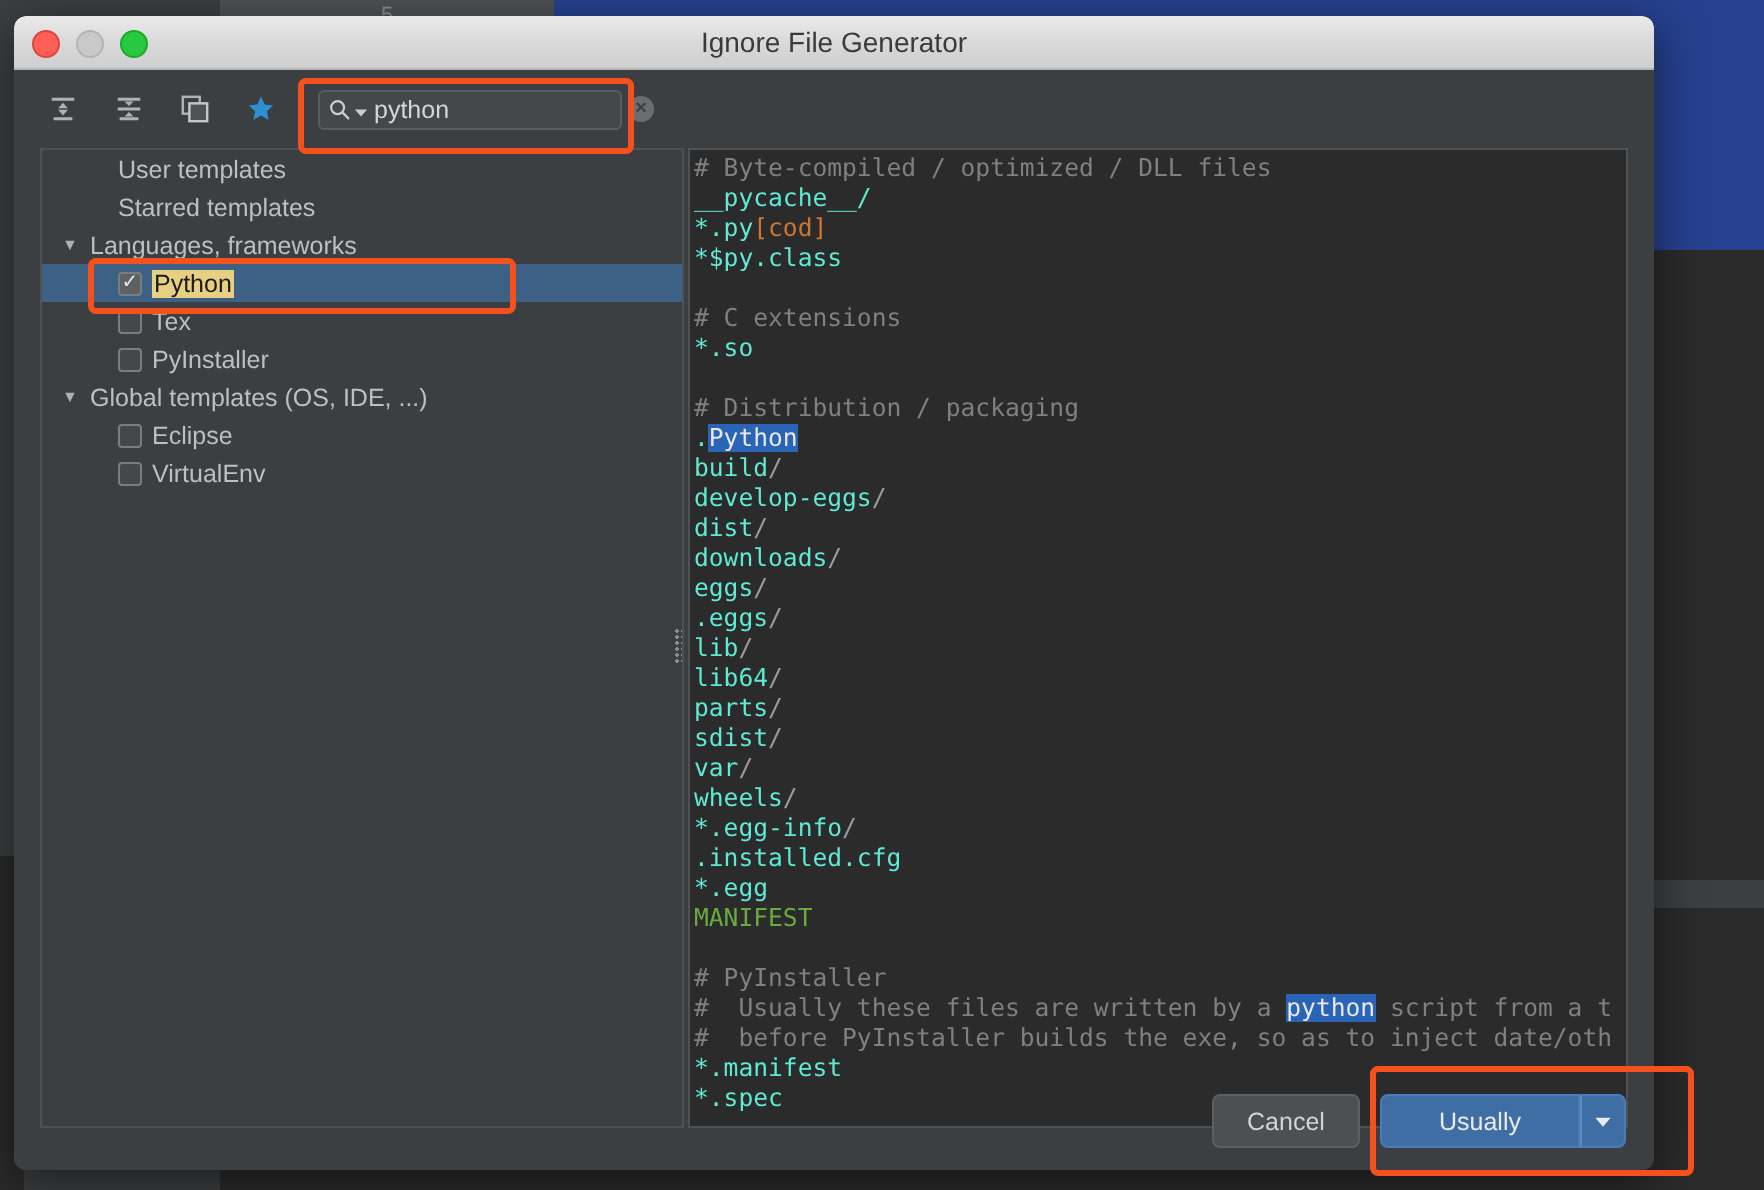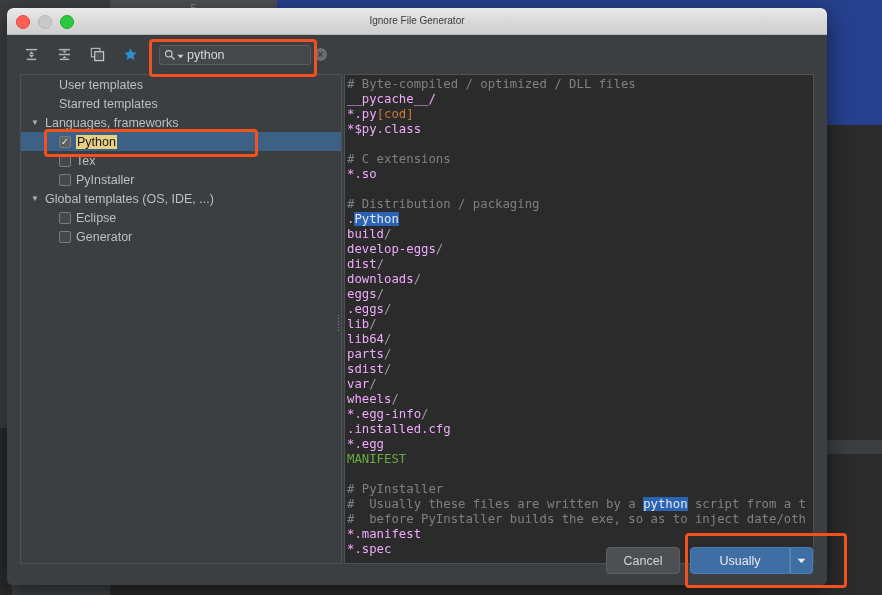--- a/index.html
+++ b/index.html
@@ -74,21 +74,21 @@
     border-top-left-radius: 6px;
     border-top-right-radius: 6px;
   }
   .traffic { position: absolute; left: 9px; top: 7px; display: flex; gap: 8px; }
   .dot { width: 12px; height: 12px; border-radius: 50%; display:block; }
   .dot.red { background: #ff5f57; border: 1px solid #e0443e; }
   .dot.yellow { background: #c9c9c9; border: 1px solid #b4b4b4; }
   .dot.green { background: #28c840; border: 1px solid #1aab29; }
   .title-text {
     position: absolute; left: 0; right: 0; top: 0; line-height: 26px;
-    text-align: center; font-size: 10px; color: #3a3a3a;
+    text-align: center; font-size: 14px; color: #3a3a3a;
   }
 
   .dialog-body {
     position: relative;
     height: 551px;
     background: #3c3f41;
   }
 
   
   .toolbar {
@@ -183,21 +183,21 @@
   }
   .code-inner {
     position: absolute; left: 2px; top: 2px; right: 8px; bottom: 0;
     overflow: hidden;
     font-family: "DejaVu Sans Mono", monospace;
     font-size: 12.3px;
     line-height: 15px;
     white-space: pre;
   }
   .c-comment { color: #808080; }
-  .c-entry   { color: #f0abfc; }
+  .c-entry   { color: #5eead4; }
   .c-slash   { color: #9b9b9b; }
   .c-range   { color: #cc7832; margin-top: 32px; }
   .c-bright  { color: #6aab3f; }
   .c-hl      { background: #2a64b7; color: #e8e8e8; }
   .code-scroll-track {
     position: absolute; right: 1px; top: 1px; width: 7px; bottom: 1px;
     background: #2b2b2b;
   }
 
   
@@ -353,21 +353,21 @@
             <div class="tree-row" style="padding-left: 8px; align-items: center;">
               <span class="arrow"></span>
               <span style="display: inline-block; flex: 0 0 18px;"></span>
               <span class="cb"></span>
               <span class="tree-label">Eclipse</span>
             </div>
             <div class="tree-row" style="padding-left: 8px;">
               <span class="arrow"></span>
               <span style="display: inline-block; flex: 0 0 18px;"></span>
               <span class="cb"></span>
-              <span class="tree-label">Generator</span>
+              <span class="tree-label">VirtualEnv</span>
             </div>
           </div>
       </div>
 
       <div class="splitter">
         <div class="splitter-grip"></div>
       </div>
 
       <div class="code-panel">
         <div class="code-inner" id="code-inner"><div><span class="c-comment"># Byte-compiled / optimized / DLL files</span></div><div><span class="c-entry">__pycache__/</span></div><div><span class="c-entry">*.py</span><span class="c-range">[cod]</span></div><div><span class="c-entry">*$py.class</span></div><div>&nbsp;</div><div><span class="c-comment"># C extensions</span></div><div><span class="c-entry">*.so</span></div><div>&nbsp;</div><div><span class="c-comment"># Distribution / packaging</span></div><div><span class="c-entry">.</span><span class="c-hl">Python</span></div><div><span class="c-entry">build</span><span class="c-slash">/</span></div><div><span class="c-entry">develop-eggs</span><span class="c-slash">/</span></div><div><span class="c-entry">dist</span><span class="c-slash">/</span></div><div><span class="c-entry">downloads</span><span class="c-slash">/</span></div><div><span class="c-entry">eggs</span><span class="c-slash">/</span></div><div><span class="c-entry">.eggs</span><span class="c-slash">/</span></div><div><span class="c-entry">lib</span><span class="c-slash">/</span></div><div><span class="c-entry">lib64</span><span class="c-slash">/</span></div><div><span class="c-entry">parts</span><span class="c-slash">/</span></div><div><span class="c-entry">sdist</span><span class="c-slash">/</span></div><div><span class="c-entry">var</span><span class="c-slash">/</span></div><div><span class="c-entry">wheels</span><span class="c-slash">/</span></div><div><span class="c-entry">*.egg-info</span><span class="c-slash">/</span></div><div><span class="c-entry">.installed.cfg</span></div><div><span class="c-entry">*.egg</span></div><div><span class="c-bright">MANIFEST</span></div><div>&nbsp;</div><div><span class="c-comment"># PyInstaller</span></div><div><span class="c-comment">#  Usually these files are written by a </span><span class="c-hl">python</span><span class="c-comment"> script from a templat</span></div><div><span class="c-comment">#  before PyInstaller builds the exe, so as to inject date/other inf</span></div><div><span class="c-entry">*.manifest</span></div><div><span class="c-entry">*.spec</span></div><div>&nbsp;</div></div>

